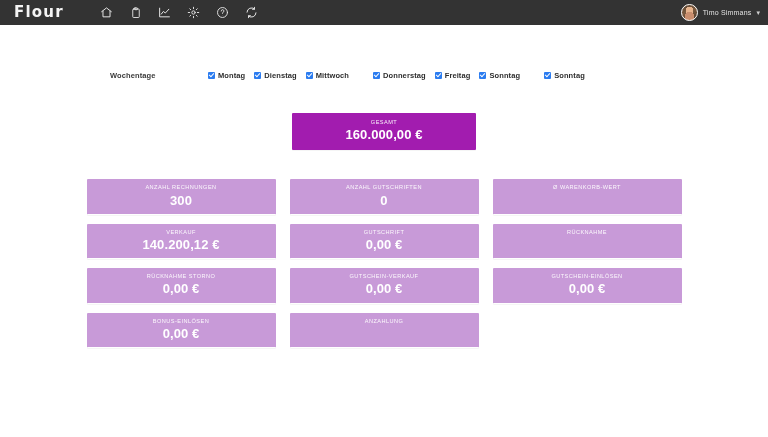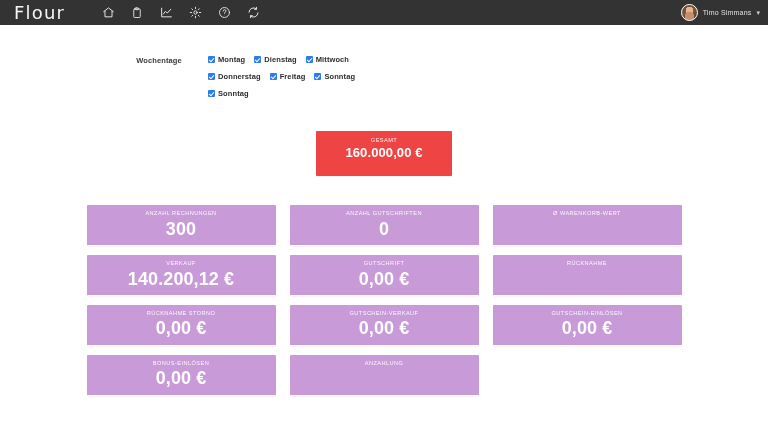--- a/index.html
+++ b/index.html
@@ -16,24 +16,24 @@
   .navbar {
     height: 25px;
     background: #333333;
     display: flex;
     align-items: center;
     position: relative;
   }
   .brand {
     margin-left: 14px;
     color: #ffffff;
-    font-size: 18px;
+    font-size: 15px;
     letter-spacing: 1.2px;
     font-family: "DejaVu Sans", sans-serif;
-    font-weight: 400;
+    font-weight: 700;
     line-height: 1;
     opacity: .95;
   }
   .nav-icons {
     display: flex;
     align-items: center;
     gap: 15px;
     margin-left: 36px;
   }
   .nav-icon {
@@ -80,36 +80,35 @@
     font-size: 7px;
     line-height: 1;
   }
 
   
   .page { padding: 0; position: relative; height: 412px; }
 
   
   .filter-row {
     display: flex;
-    padding-top: 30px;
-    text-align: center;
+    padding-top: 45px;
   }
   .filter-label {
     width: 98px;
     margin-left: 110px;
     font-size: 7.5px;
     font-weight: bold;
     color: #3a3a3a;
     padding-top: 1px;
     letter-spacing: .1px;
   }
   .checkbox-grid {
     display: flex;
-    flex-direction: column;
-    gap: 8px;
+    flex-direction: row;
+    gap: 24px;
   }
   .checkbox-line {
     display: flex;
     gap: 9px;
     align-items: center;
   }
   .cb-item {
     display: flex;
     align-items: center;
     gap: 3px;
@@ -164,39 +163,39 @@
     line-height: 1.1;
   }
   .card-value {
     font-size: 13px;
     font-weight: bold;
     margin-top: 3px;
     letter-spacing: .1px;
     line-height: 1.1;
   }
   .teal-card {
-    background: #ef4444;
-    width: 136px;
-    padding: 6px 4px 16px;
+    background: #a21caf;
+    width: 184px;
+    padding: 6px 4px 8px;
   }
 
   
   .metric-grid {
     display: grid;
     grid-template-columns: repeat(3, 189px);
     gap: 9px 14px;
     justify-content: center;
     margin-top: 29px;
   }
   .purple-card {
     background: #c89ad8;
     border-bottom: 1px solid #ffffff;
     padding: 5px 4px 6px;
   }
-  .purple-card .card-value { font-size: 18px; }
+  .purple-card .card-value { font-size: 13px; }
 </style>
 </head>
 <body>
 
 <div class="navbar">
 
   <div class="brand">Flour</div>
 
   <div class="nav-icons">
 

